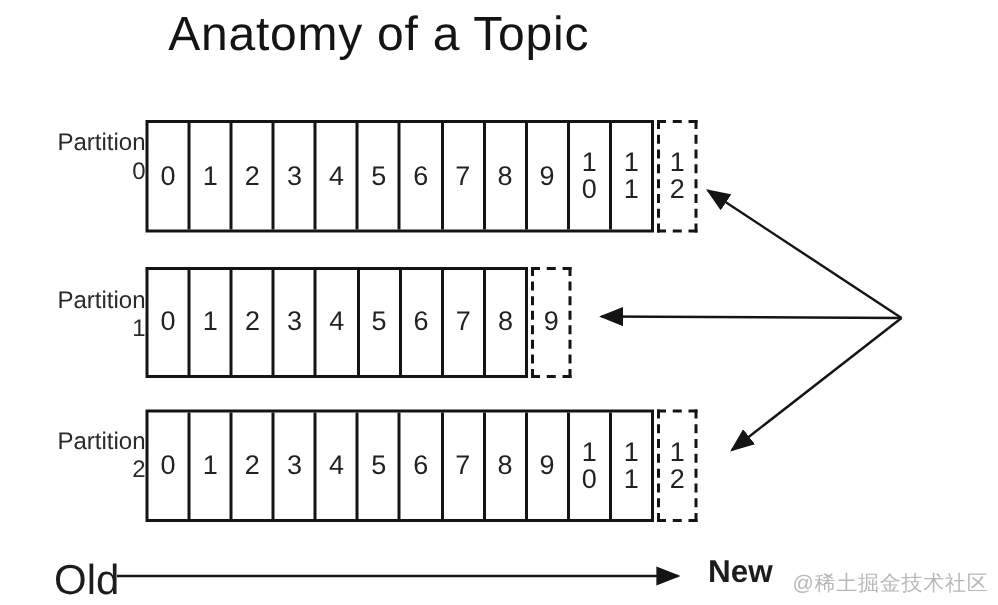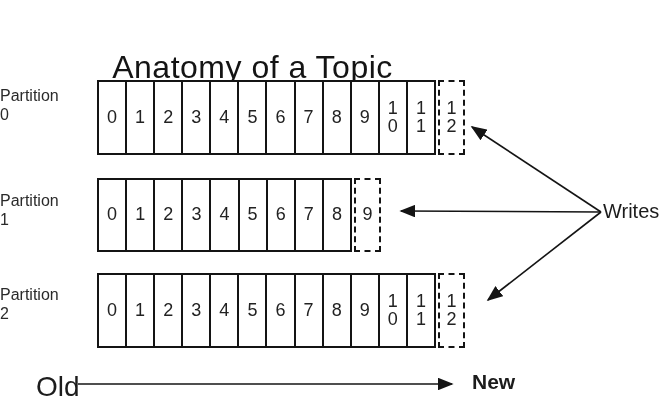--- a/index.html
+++ b/index.html
@@ -14,26 +14,25 @@
     background: #ffffff;
     overflow: hidden;
   }
   .title {
     position: absolute;
     left: 85px; top: 4px; width: 335px;
     text-align: center;
     font-size: 32px;
     color: #141414;
     letter-spacing: 0.5px;
-    margin-top: 45px;
   }
   .partition-label {
     position: absolute;
     left: 0; width: 97px;
-    text-align: left;
+    text-align: right;
     font-size: 16px;
     line-height: 1.2;
     color: #2a2a2a;
   }
   .partition-label span { display: block; }
   .log-box {
     position: absolute;
     display: flex;
     border: 2px solid #141414;
     background: #ffffff;
@@ -170,17 +169,17 @@
       <marker id="ah" markerWidth="10" markerHeight="8" refX="9" refY="4" orient="auto" markerUnits="strokeWidth">
         <path d="M0,0 L10,4 L0,8 z" fill="#141414"></path>
       </marker>
     </defs>
     <line x1="601" y1="212" x2="472" y2="127" stroke="#141414" stroke-width="1.6" marker-end="url(#ah)"></line>
     <line x1="601" y1="212" x2="401" y2="211" stroke="#141414" stroke-width="1.6" marker-end="url(#ah)"></line>
     <line x1="601" y1="212" x2="488" y2="300" stroke="#141414" stroke-width="1.6" marker-end="url(#ah)"></line>
     <line x1="78" y1="384" x2="452" y2="384" stroke="#141414" stroke-width="1.6" marker-end="url(#ah)"></line>
   </svg>
 
-  <div class="writes-label">Writes</div>
   <div class="old-label">Old</div>
   <div class="new-label">New</div>
+  <div class="watermark">@稀土掘金技术社区</div>
 
 </div>
 
 </body></html>

